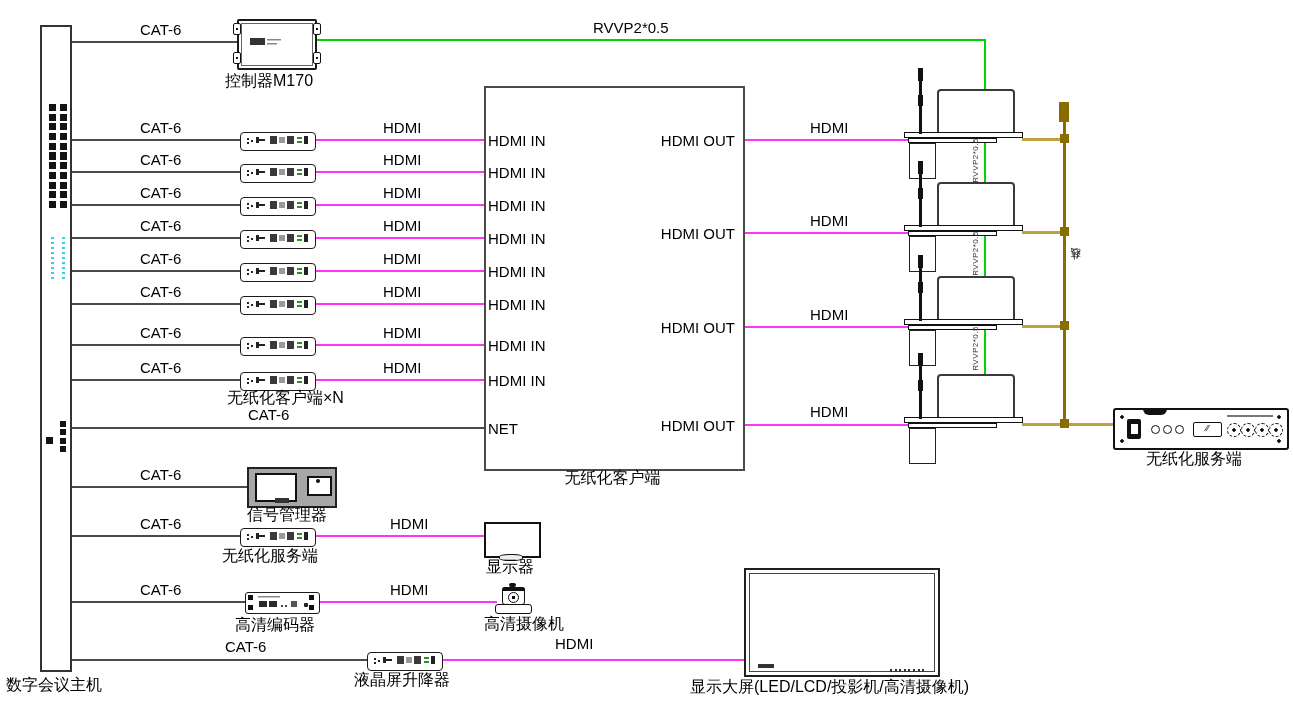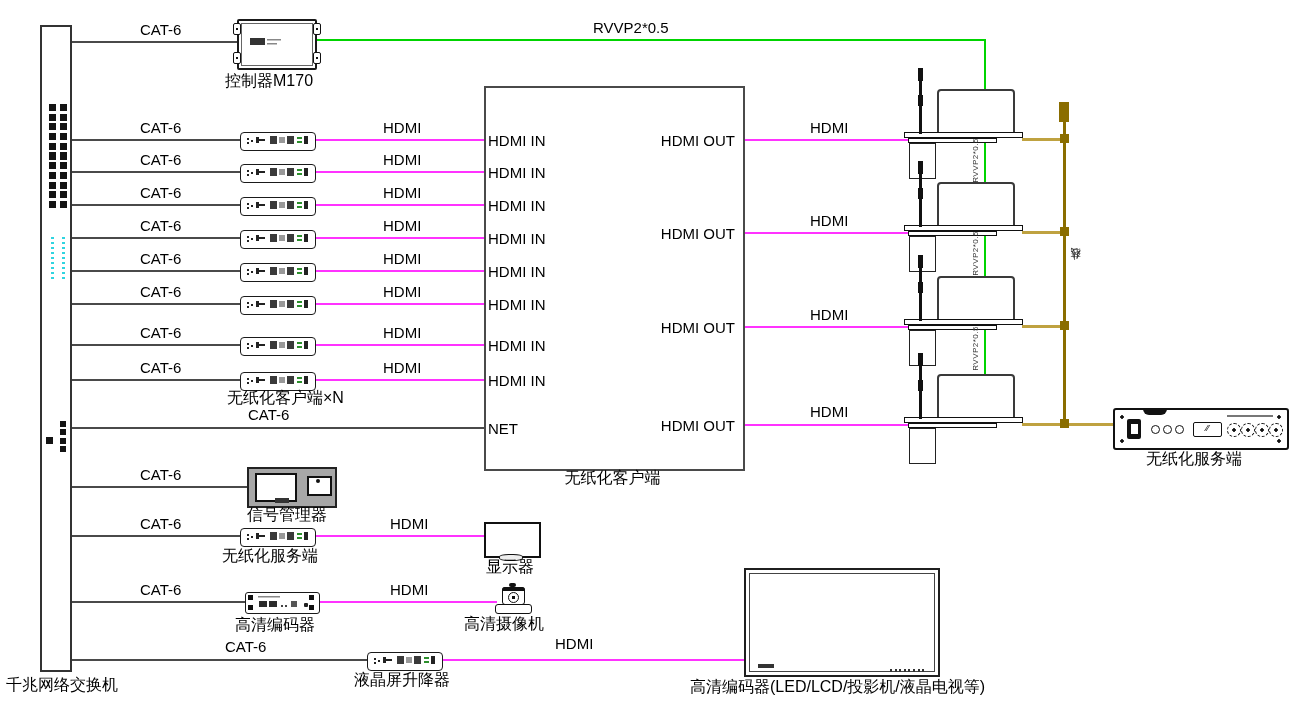--- a/index.html
+++ b/index.html
@@ -119,21 +119,21 @@
 
 <div class="stage">
 
   <div class="switch"></div>
   <div class="pcol" style="left:49px;top:104px;height:107px"></div>
   <div class="pcol" style="left:60px;top:104px;height:107px"></div>
   <div class="dcol" style="left:51px;top:237px;height:42px"></div>
   <div class="dcol" style="left:62px;top:237px;height:42px"></div>
   <div class="sqp" style="left:46px;top:437px;width:7px;height:7px"></div>
   <div class="pcol" style="left:60px;top:421px;height:34px;background:repeating-linear-gradient(to bottom,#141414 0 6px,transparent 6px 8.5px);width:6px"></div>
-  <div class="lbl cn" style="left:6px;top:676px">千兆网络交换机</div>
+  <div class="lbl cn" style="left:6px;top:676px">数字会议主机</div>
 
   <div class="ln g" style="left:68px;top:41px;width:169px"></div>
   <div class="lbl" style="left:140px;top:22px">CAT-6</div>
   <div class="ctrl">
     <div class="ctab" style="left:-6px;top:2px"></div>
     <div class="ctab" style="left:-6px;top:31px"></div>
     <div class="ctab" style="right:-6px;top:2px"></div>
     <div class="ctab" style="right:-6px;top:31px"></div>
     <div class="clogo"></div>
   </div>
@@ -305,25 +305,25 @@
   <div class="ln p" style="left:318px;top:601px;width:179px"></div>
   <div class="lbl" style="left:390px;top:582px">HDMI</div>
   <div class="lbl cn" style="left:235px;top:616px">高清编码器</div>
   <div class="cam">
     <div class="camknob"></div>
     <div class="camhead">
       <div class="camlens"></div>
     </div>
     <div class="cambase"></div>
   </div>
-  <div class="lbl cn" style="left:464px;top:615px">高清摄像机</div>
+  <div class="lbl cn" style="left:484px;top:615px">高清摄像机</div>
 
   <div class="ln g" style="left:68px;top:659px;width:299px"></div>
   <div class="lbl" style="left:225px;top:639px">CAT-6</div>
   <div class="client" style="left:367px;top:652px"></div>
   <div class="ln p" style="left:441px;top:659px;width:303px"></div>
   <div class="lbl" style="left:555px;top:636px">HDMI</div>
   <div class="lbl cn" style="left:354px;top:671px">液晶屏升降器</div>
   <div class="bigscr"></div>
   <div class="bsmark"></div>
-  <div class="lbl cn" style="left:690px;top:678px">高清编码器(LED/LCD/投影机/液晶电视等)</div>
+  <div class="lbl cn" style="left:690px;top:678px">显示大屏(LED/LCD/投影机/高清摄像机)</div>
 
 </div>
 
 </body></html>

